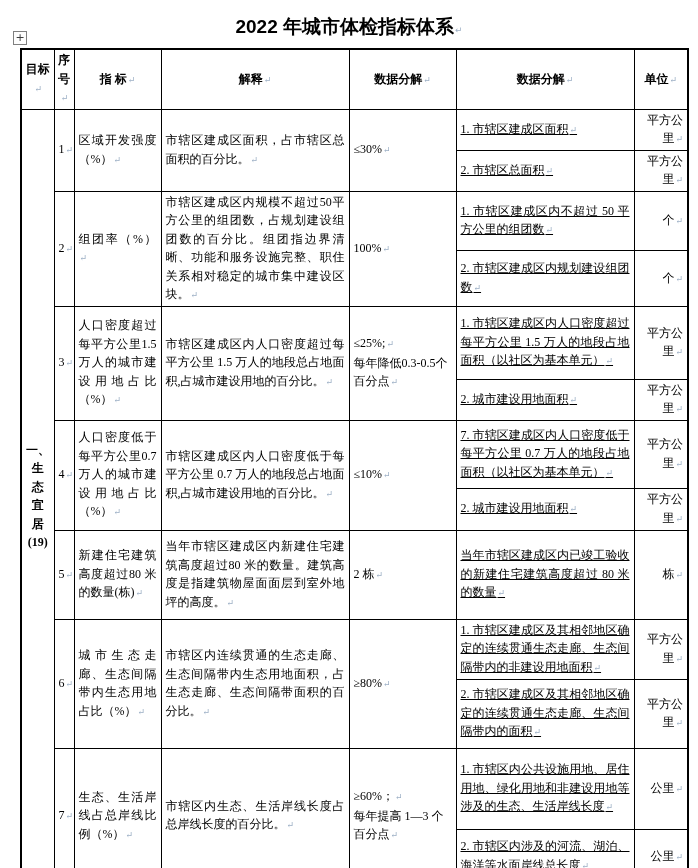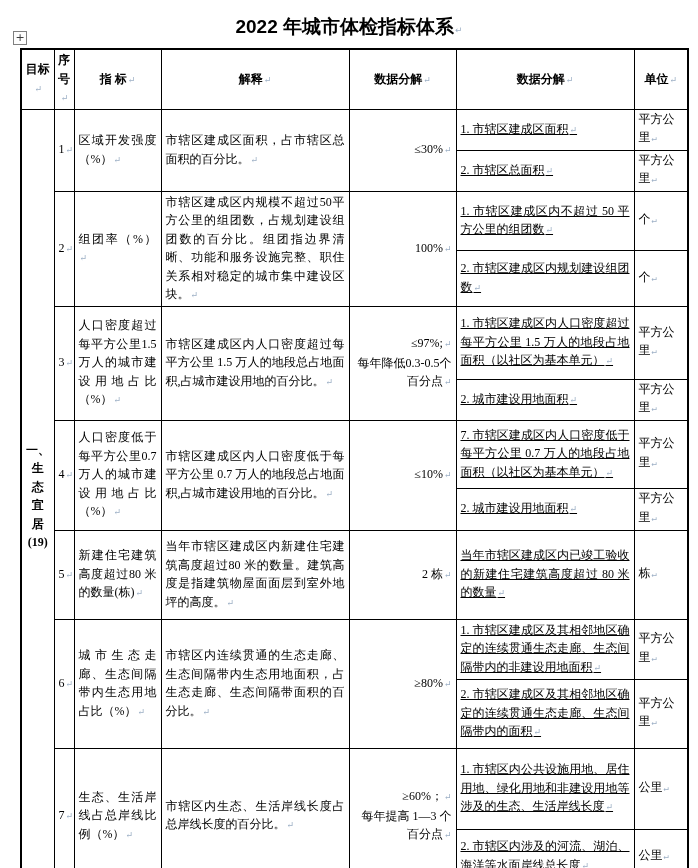--- a/index.html
+++ b/index.html
@@ -14,23 +14,23 @@
                font-family:"DejaVu Sans",sans-serif;}
   table.grid{position:absolute;left:20px;top:48px;width:667px;border-collapse:collapse;
              table-layout:fixed;border:2px solid #000;}
   .grid th,.grid td{border:1px solid #000;padding:1px 4px;font-size:12px;line-height:18.5px;
              vertical-align:middle;overflow:hidden;background:#fff;}
   .grid th{font-weight:bold;text-align:center;padding:1px 2px;}
   .c-target{text-align:center;font-weight:bold;font-size:13px;line-height:21px;padding:0 2px;}
   .c-no{text-align:center;padding:0 1px;}
   .c-ind{text-align:justify;text-justify:inter-character;}
   .c-exp{text-align:justify;text-justify:inter-character;}
-  .c-std{text-align:right;padding:1px 2px 1px 3px;}
+  .c-std{text-align:left;padding:1px 2px 1px 3px;}
   .c-bd{text-align:justify;text-justify:inter-character;padding:1px 5px;text-decoration:underline;}
-  .c-unit{text-align:left;padding:1px 2px;font-family:Liberation Mono, monospace;}
+  .c-unit{text-align:right;padding:1px 2px;}
   
   .pmark::after{content:"\21B5";color:#9db0c6;font-size:9px;margin-left:1px;font-weight:normal;}
   tr>th:last-child,tr>td:last-child{position:relative;margin-left:48px;}
   tr>th:last-child::after,tr>td:last-child::after{
       content:"\21B5";position:absolute;right:-12px;top:1px;color:#9db0c6;font-size:9px;font-weight:normal;}
 </style>
 </head>
 <body>
 
 <div class="page">
@@ -102,21 +102,21 @@
             <div class="pmark">2. 市辖区建成区内规划建设组团数</div>
           </td>
       <td class="c-unit"><span class="pmark">个</span></td>
     </tr>
 
     <tr style="height:73px">
       <td class="c-no" rowspan="2"><span class="pmark">3</span></td>
       <td class="c-ind" rowspan="2"><span class="pmark">人口密度超过每平方公里1.5万人的城市建设用地占比（%）</span></td>
       <td class="c-exp" rowspan="2"><span class="pmark">市辖区建成区内人口密度超过每平方公里 1.5 万人的地段总占地面积,占城市建设用地的百分比。</span></td>
       <td class="c-std" rowspan="2">
-        <div class="pmark">≤97%;</div>
+        <div class="pmark">≤25%;</div>
         <div class="pmark">每年降低0.3-0.5个百分点</div>
       </td>
       <td class="c-bd">
             <div class="pmark">1. 市辖区建成区内人口密度超过每平方公里 1.5 万人的地段占地面积（以社区为基本单元）</div>
           </td>
       <td class="c-unit"><span class="pmark">平方公里</span></td>
     </tr>
     <tr style="height:41px">
       <td class="c-bd">
             <div class="pmark">2. 城市建设用地面积</div>

